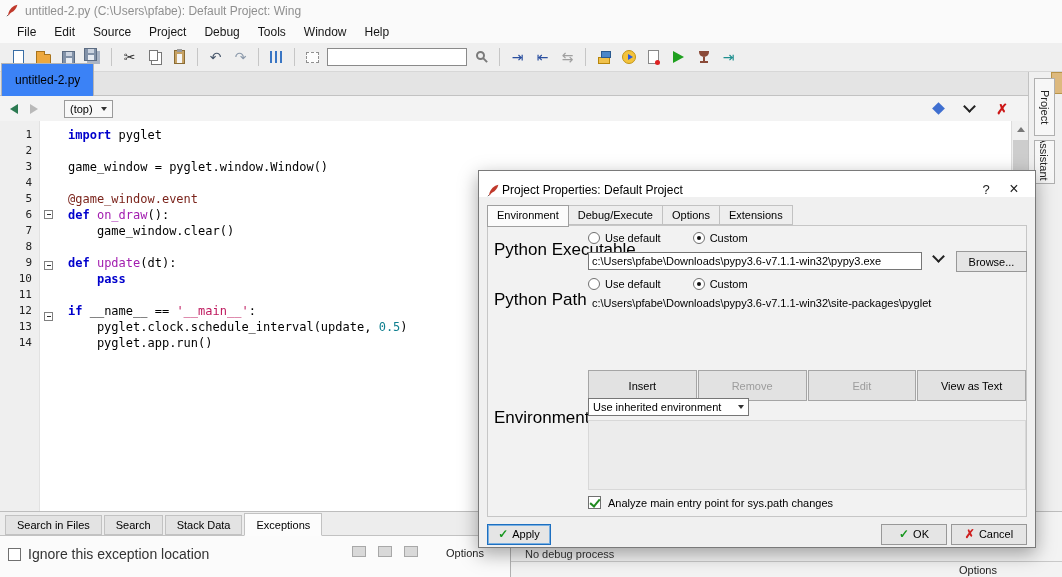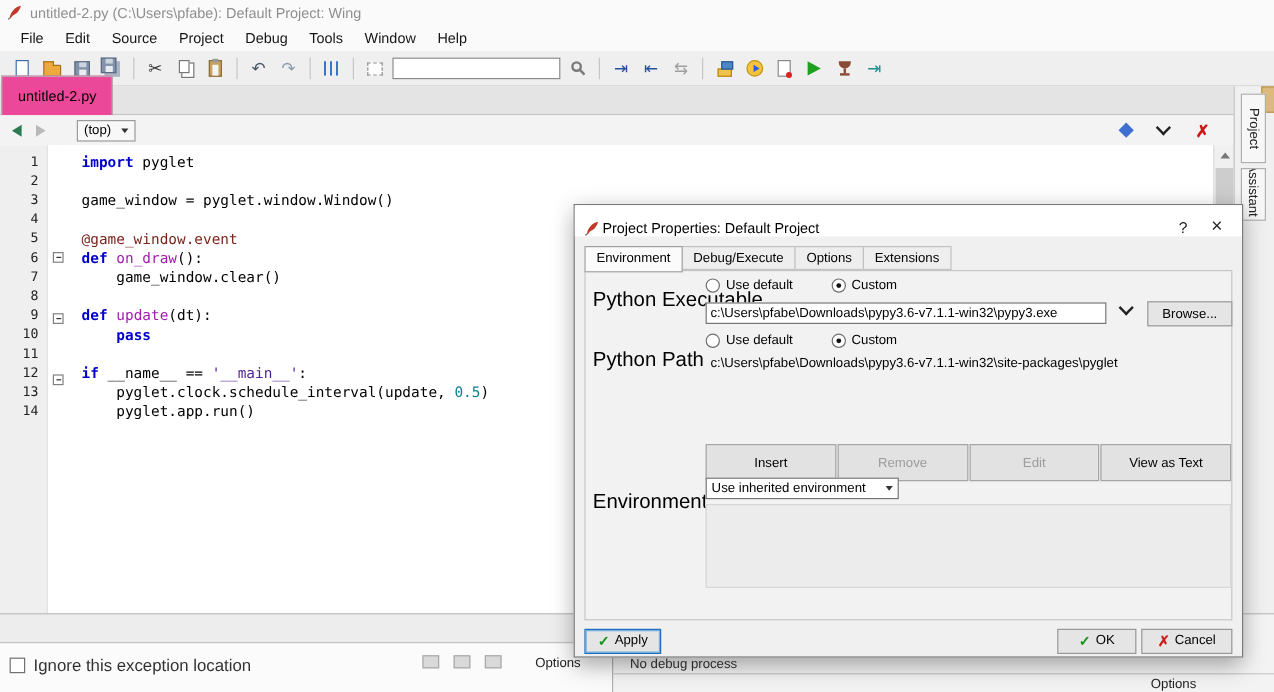--- a/index.html
+++ b/index.html
@@ -41,21 +41,21 @@
   .shape-badge::after{content:"";position:absolute;left:5px;top:3px;border-left:5px solid #2a5adf;border-top:3px solid transparent;border-bottom:3px solid transparent}
   .shape-script{width:11px;height:14px;background:#fff;border:1px solid #888;position:relative}
   .shape-script::after{content:"";position:absolute;right:-2px;bottom:-2px;width:5px;height:5px;background:#d22;border-radius:50%}
   .shape-play{width:0;height:0;border-left:11px solid #1fa01f;border-top:6px solid transparent;border-bottom:6px solid transparent}
   .shape-goblet{width:10px;height:6px;background:#8a4a38;border-radius:0 0 6px 6px;position:relative;margin-bottom:7px}
   .shape-goblet::after{content:"";position:absolute;left:4px;top:6px;width:2px;height:4px;background:#8a4a38}
   .shape-goblet::before{content:"";position:absolute;left:1px;top:10px;width:8px;height:2px;background:#8a4a38}
 
   
   #tabbar{position:absolute;left:0;top:72px;width:1028px;height:24px;background:#e4e4e4;border-bottom:1px solid #c2c2c2;display:flex;align-items:flex-end;padding-left:1px}
-  .etab{height:23px;background:#ec4899;border:1px solid #b5b5b5;border-bottom:none;padding:16px 13px;display:flex;align-items:center;font-size:12px;margin-bottom:-1px}
+  .etab{height:23px;background:#3b82f6;border:1px solid #b5b5b5;border-bottom:none;padding:16px 13px;display:flex;align-items:center;font-size:12px;margin-bottom:-1px}
 
   
   #navbar{position:absolute;left:0;top:96px;width:1028px;height:25px;background:#f3f3f3;display:flex;align-items:center}
   .tri-left{width:0;height:0;border-top:5px solid transparent;border-bottom:5px solid transparent;border-right:8px solid #2c7a52;margin-left:10px}
   .tri-right{width:0;height:0;border-top:5px solid transparent;border-bottom:5px solid transparent;border-left:8px solid #b9b9b9;margin-left:12px}
   .navcombo{margin-left:26px;height:18px;background:#f8f8f8;border:1px solid #9a9a9a;display:flex;align-items:center;font-size:11px;padding:0 5px;gap:8px}
   .combo-arrow-tri{width:0;height:0;border-top:4px solid #333;border-left:3px solid transparent;border-right:3px solid transparent}
   #nav-right{margin-left:auto;display:flex;align-items:center;gap:22px;padding-right:20px}
   .goto-diamond{width:9px;height:9px;background:#3f6fd0;transform:rotate(45deg)}
   .chev{width:9px;height:9px;border-right:2px solid #222;border-bottom:2px solid #222;transform:rotate(45deg);display:inline-block;margin-top:-4px}
@@ -67,21 +67,21 @@
   .ln{height:16px;line-height:16px;text-align:right;padding-right:7px;color:#222}
   #foldcol{position:absolute;left:41px;top:0;width:15px;bottom:0;padding-top:6px;background:#fff}
   .foldcell{height:16px}
   .foldbox{width:9px;height:9px;border:1px solid #808080;background:#fff;position:relative;display:block;margin:3px auto 0}
   .foldbox::after{content:"";position:absolute;left:2px;top:3px;width:4px;height:1px;background:#333}
   #code{position:absolute;left:56px;top:0;right:17px;bottom:0;padding:6px 0 0 12px;font:12px "DejaVu Sans Mono",monospace;overflow:hidden}
   .codeline{height:16px;line-height:16px;white-space:pre}
   .tok-kw{color:#0000cc;font-weight:bold}
   .tok-fn{color:#a21caf}
   .tok-dec{color:#7b241c}
-  .tok-str{color:#4c1d95}
+  .tok-str{color:#be185d}
   .tok-num{color:#0f7f8f}
   .tok-pl{color:#000}
   .vscroll{position:absolute;right:0;top:0;width:17px;bottom:0;background:#f0f0f0;border-left:1px solid #dcdcdc}
   .sb-btn{width:17px;height:17px;display:flex;align-items:center;justify-content:center}
   .sb-btn.down{position:absolute;bottom:0}
   .tri-up{width:0;height:0;border-bottom:5px solid #777;border-left:4px solid transparent;border-right:4px solid transparent}
   .tri-down{width:0;height:0;border-top:5px solid #777;border-left:4px solid transparent;border-right:4px solid transparent}
   .sb-thumb{position:absolute;left:1px;top:19px;width:15px;height:110px;background:#cdcdcd}
 
   
@@ -331,20 +331,26 @@
   <span id="strip-corner"></span>
 <div class="vtab">
       <span class="vlabel">Project</span>
     </div>
     <div class="vtab clip">
       <span class="vlabel">Assistant</span>
     </div>
   </div>
 
 <div id="bottom-left">
+  <div id="bl-tabs">
+      <span class="btab">Search in Files</span>
+      <span class="btab">Search</span>
+      <span class="btab">Stack Data</span>
+      <span class="btab active">Exceptions</span>
+    </div>
   <div id="bl-content">
     <span id="bl-ignore">
       <span class="checkbox"></span>
       <span>Ignore this exception location</span>
     </span>
     <span class="mini-icon" style="left:352px"></span>
     <span class="mini-icon" style="left:378px"></span>
     <span class="mini-icon" style="left:404px"></span>
     <span id="bl-options">Options</span>
   </div>
@@ -406,20 +412,24 @@
 
     <span class="flabel" style="left:6px;top:182px">Environment</span>
     <span class="combo" style="left:100px;top:172px;width:161px">
       <span>Use inherited environment</span>
       <span class="combo-arrow">
           <span class="combo-arrow-tri"></span>
         </span>
     </span>
     <div class="env-box" style="left:100px;top:194px;width:438px;height:70px"></div>
 
+    <span class="ck-row" style="left:100px;top:270px">
+      <span class="checkbox checked"></span>
+      <span>Analyze main entry point for sys.path changes</span>
+    </span>
   </div>
 
   <div id="dlg-bottom">
     <button class="wbtn focus" style="width:64px">
       <span class="bicon check">✓</span>
       <span>Apply</span>
     </button>
     <span class="spacer"></span>
     <button class="wbtn" style="width:66px;margin-right:4px">
       <span class="bicon check">✓</span>

